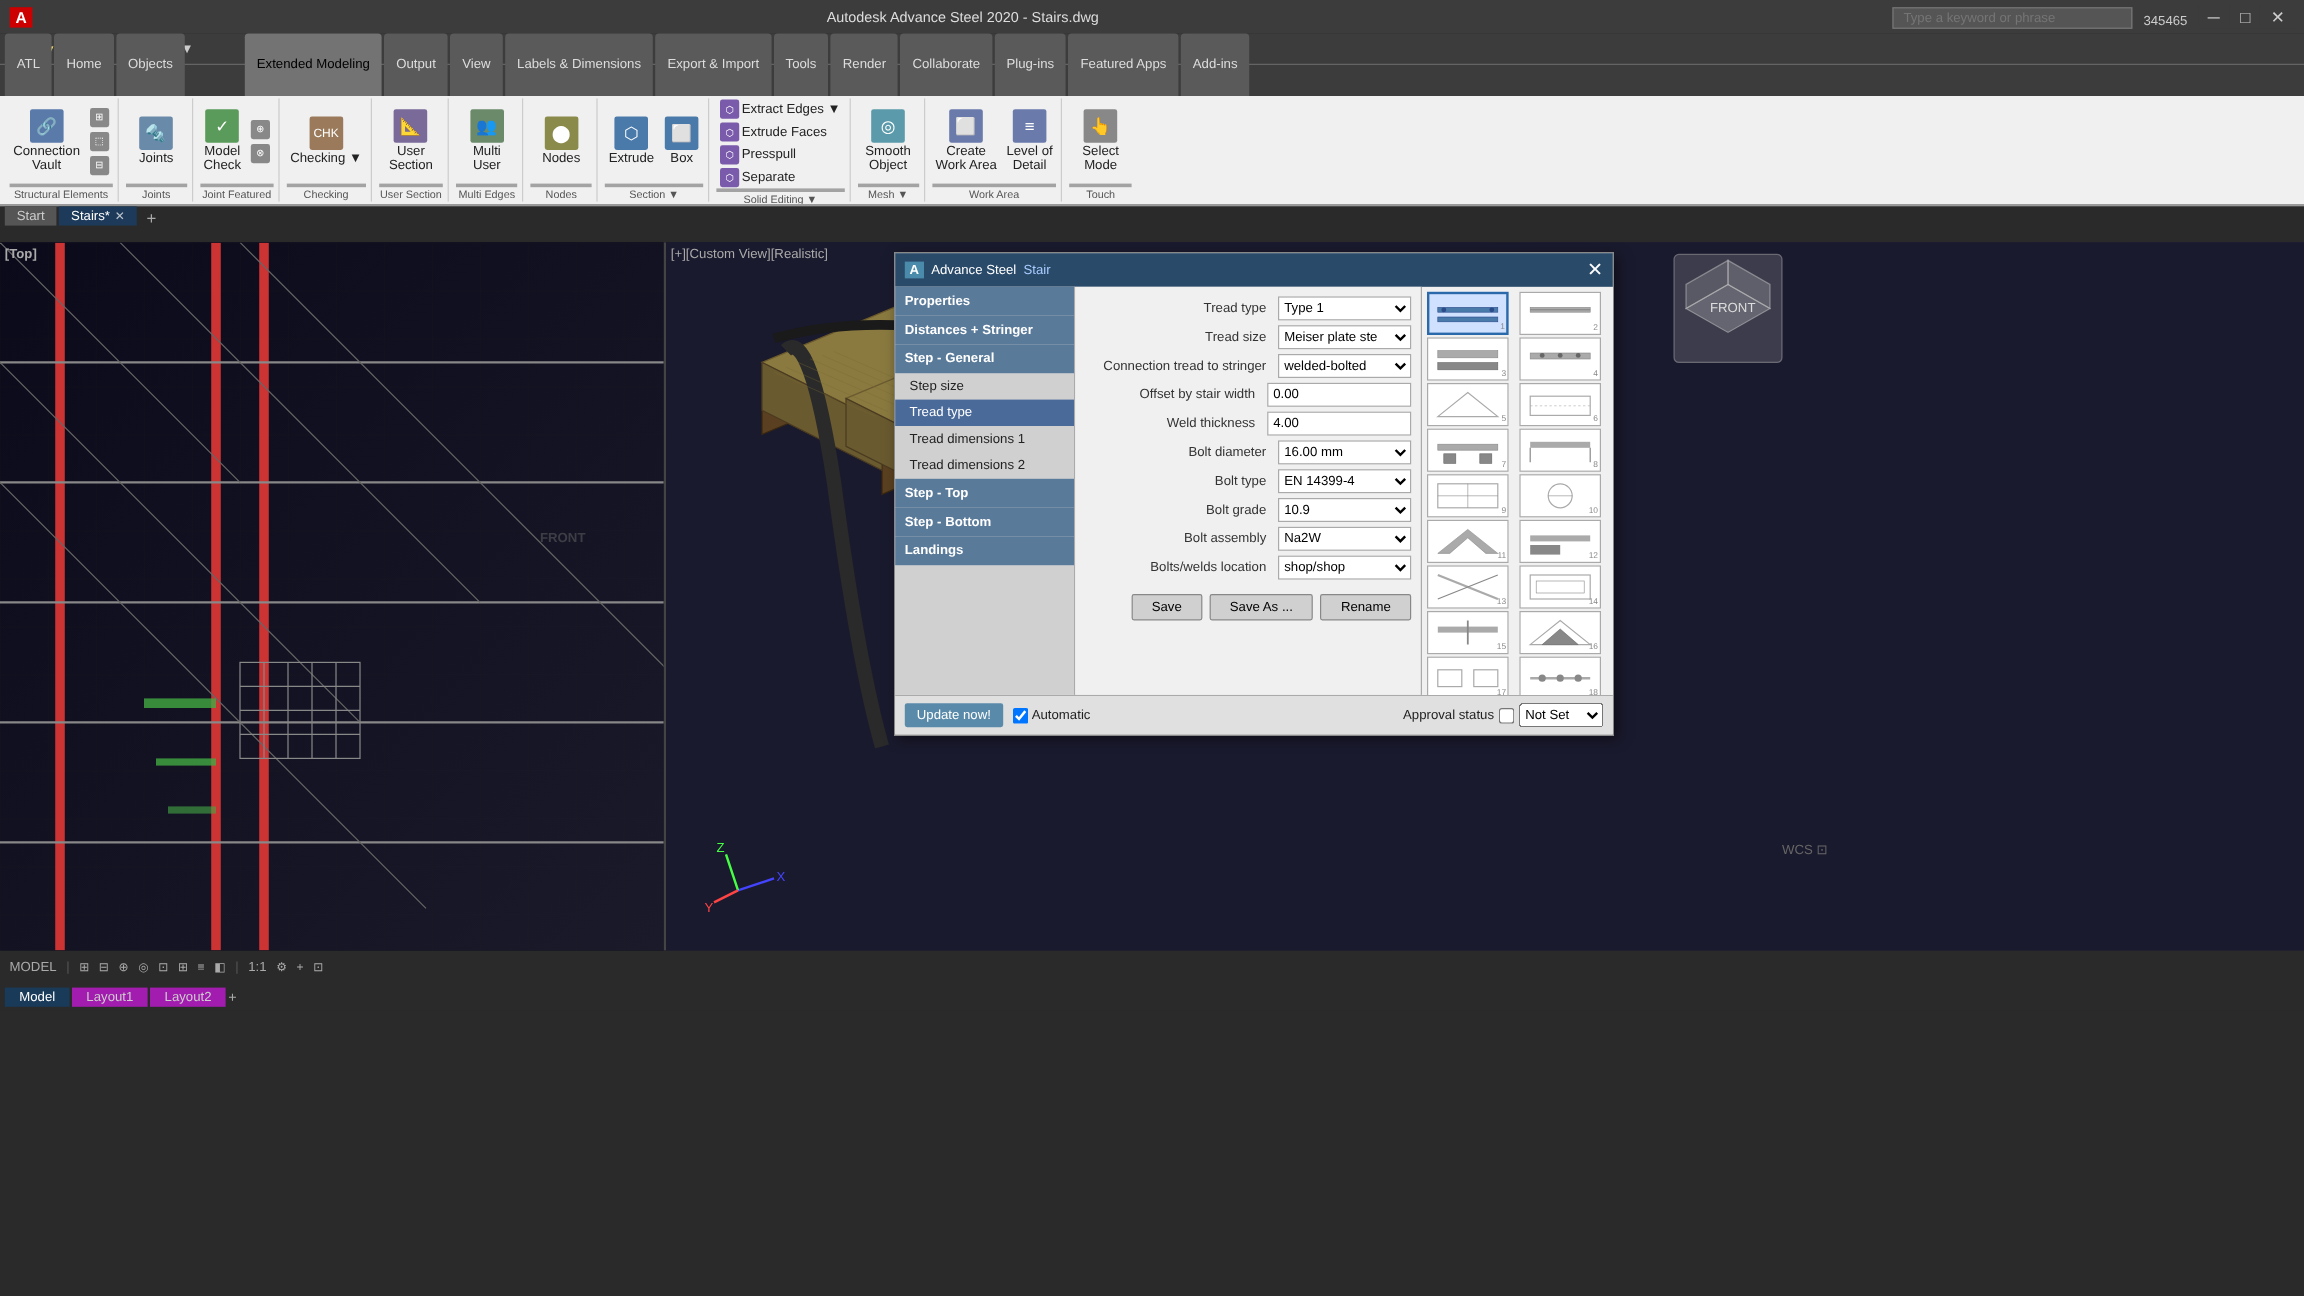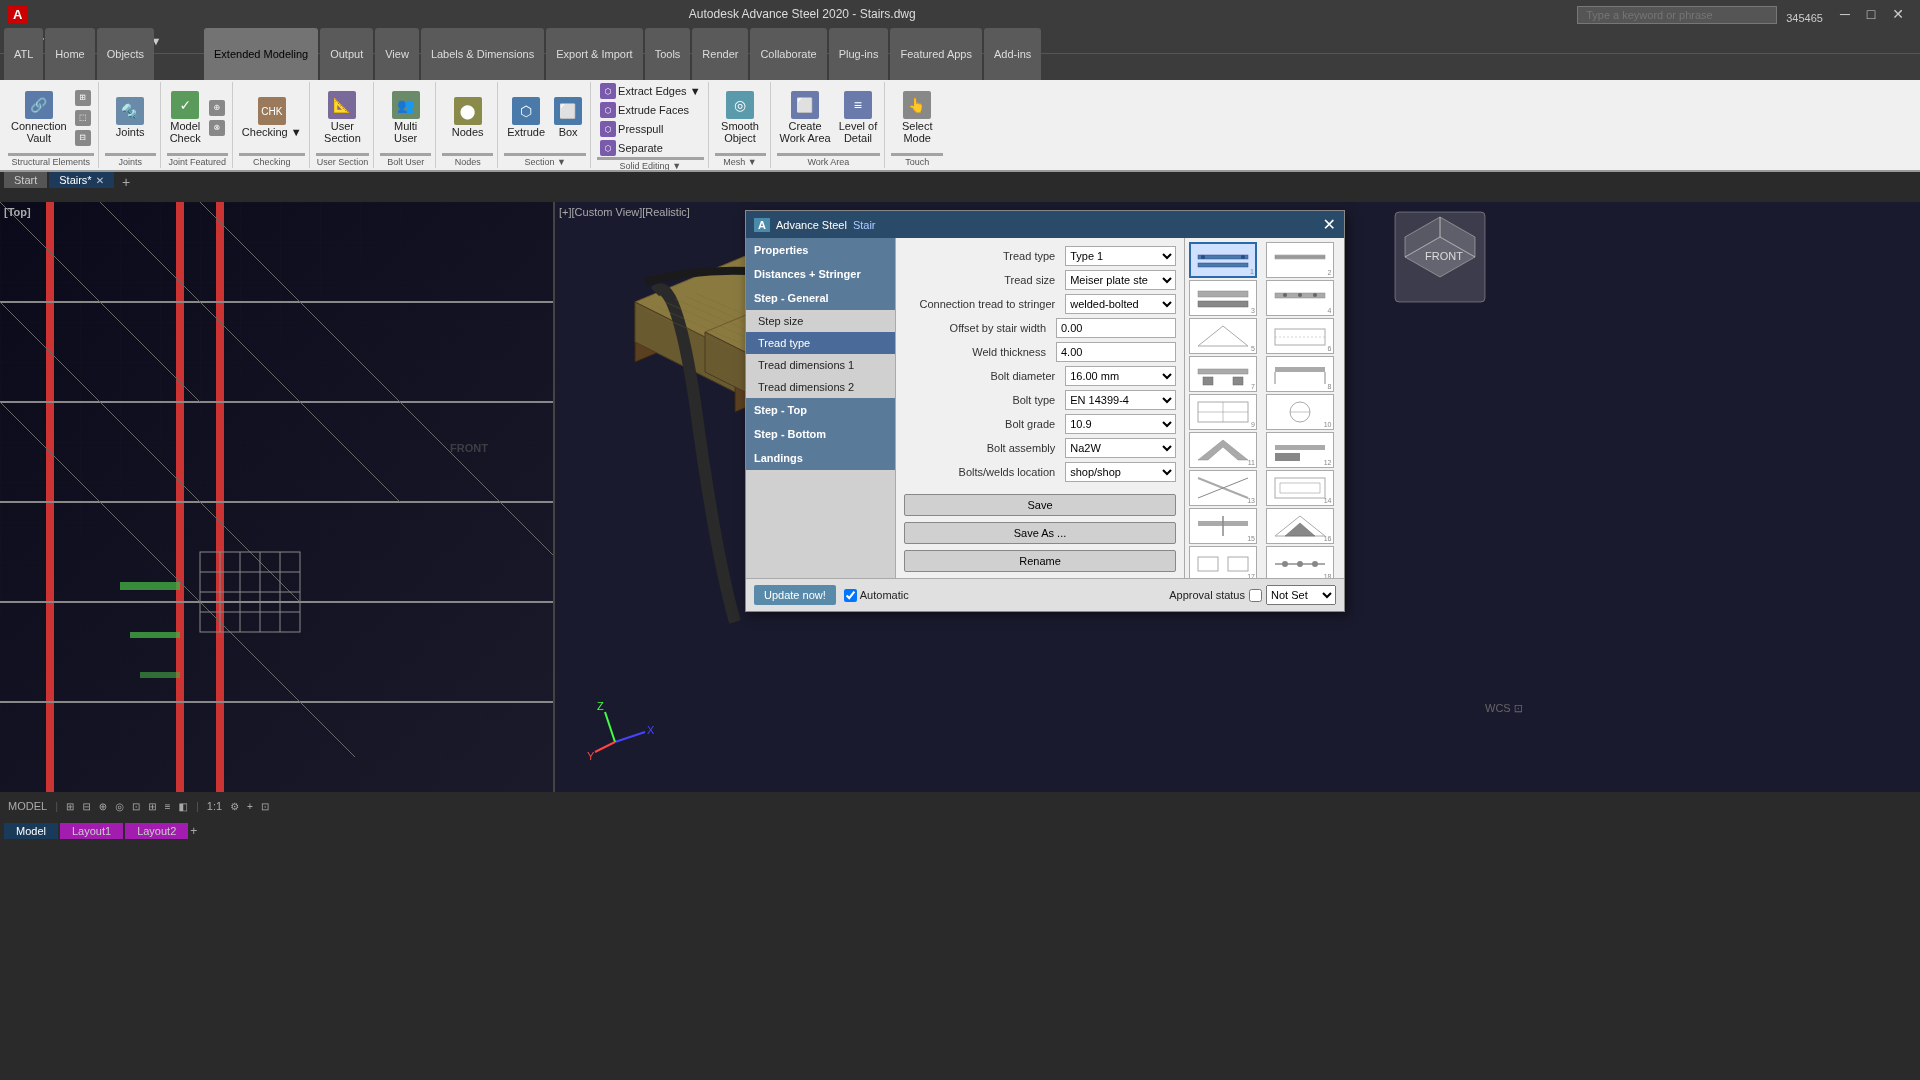--- a/index.html
+++ b/index.html
@@ -524,21 +524,21 @@
       <div class="ribbon-group-title">User Section</div>
     </div>
 
     <div class="ribbon-group">
       <div class="ribbon-items">
         <button class="ribbon-btn">
           <div class="ribbon-icon" style="background:#6a8a6a;">👥</div>
           <span>Multi<br>User</span>
         </button>
       </div>
-      <div class="ribbon-group-title">Bolt User</div>
+      <div class="ribbon-group-title">Multi Edges</div>
     </div>
 
     <div class="ribbon-group">
       <div class="ribbon-items">
         <button class="ribbon-btn">
           <div class="ribbon-icon" style="background:#8a8a4a;">⬤</div>
           <span>Nodes</span>
         </button>
       </div>
       <div class="ribbon-group-title">Nodes</div>
@@ -831,21 +831,21 @@
             </select>
           </div>
           <div class="form-row">
             <span class="form-label">Bolts/welds location</span>
             <select class="form-select">
               <option>shop/shop</option>
               <option>field/field</option>
             </select>
           </div>
 
-          <div style="display:flex;gap:6px;margin-top:12px;justify-content:flex-end;flex-direction:column;">
+          <div style="display:flex;gap:6px;margin-top:12px;justify-content:flex-end;">
             <button class="footer-btn">Save</button>
             <button class="footer-btn">Save As ...</button>
             <button class="footer-btn">Rename</button>
           </div>
         </div>
 
         <div id="thumbnail-panel">
           <div class="thumb-grid">
 
             <div class="thumb-item selected">

